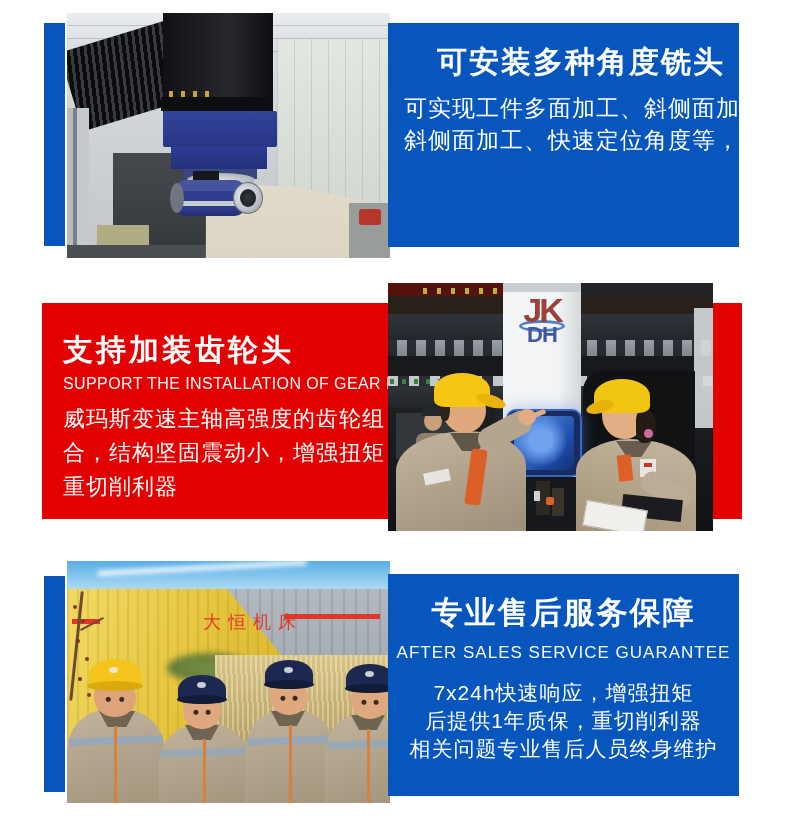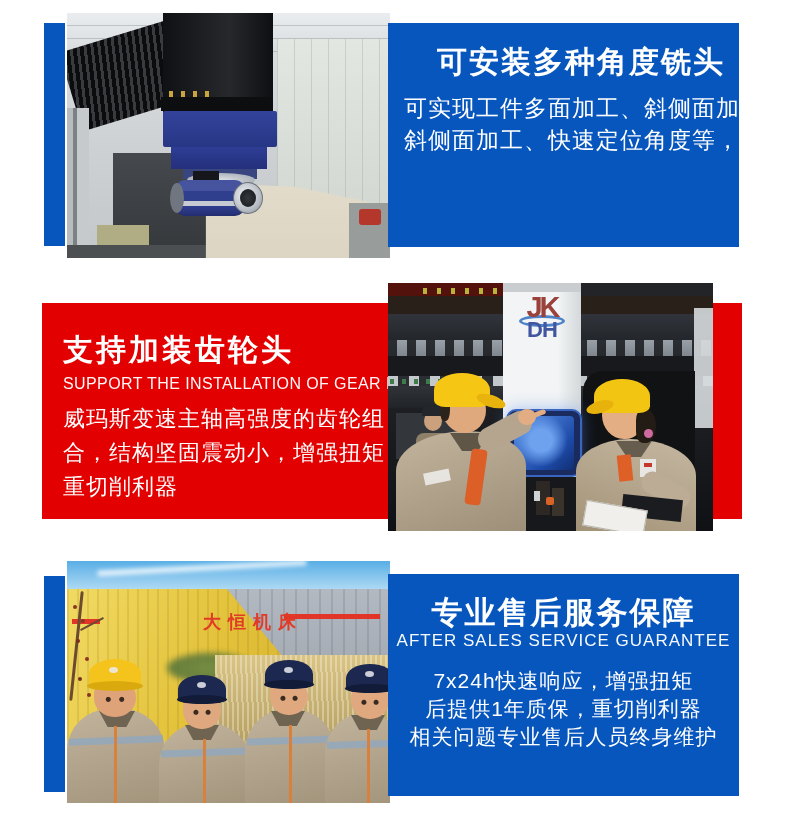--- a/index.html
+++ b/index.html
@@ -20,21 +20,21 @@
   .box1 .sub{font-size:17px;margin-top:9px;letter-spacing:.5px}
   .box1 .bodyl{font-size:23px;line-height:32px;margin-top:13px;letter-spacing:1px}
 
   .box2{left:42px;top:303px;width:700px;height:216px;background:var(--red);padding:30px 0 0 21px;text-align:left}
   .box2 h2{font-size:30px;letter-spacing:3px}
   .box2 .sub{font-size:16px;margin-top:8px;letter-spacing:.4px}
   .box2 .bodyl{font-size:22px;line-height:34px;margin-top:9px;letter-spacing:1px}
 
   .box3{left:388px;top:574px;width:351px;height:222px;background:var(--blue);text-align:center;padding-top:22px}
   .box3 h2{font-size:31px;letter-spacing:2px}
-  .box3 .sub{font-size:17px;margin-top:0;letter-spacing:1px}
+  .box3 .sub{font-size:17px;margin-top:12px;letter-spacing:1px}
   .box3 .bodyl{font-size:21px;line-height:28px;margin-top:16px;letter-spacing:1px}
 
   .bar1{left:44px;top:23px;height:223px}
   .bar3{left:44px;top:576px;height:216px}
 
   
   .p1{left:67px;top:13px;width:323px;height:245px;background:linear-gradient(180deg,#dfe2e4,#cdd1d4 55%,#c3c7ca)}
   .p1-ceil{left:0;top:0;width:323px;height:40px;background:repeating-linear-gradient(180deg,rgba(120,125,130,0) 0 12px,rgba(120,125,130,.35) 12px 13px),linear-gradient(#eaedef,#d9dcdf)}
   .p1-wall{left:210px;top:26px;width:113px;height:168px;background:repeating-linear-gradient(90deg,rgba(150,165,150,.35) 0 1px,transparent 1px 17px),linear-gradient(#e2e7e1,#d3d9d2)}
   .p1-bel{left:-8px;top:40px;width:186px;height:82px;transform:rotate(-17deg);transform-origin:left top;background:repeating-linear-gradient(100deg,#0b0c0d 0 4px,#393b3f 4px 7px);border-radius:3px}
@@ -74,21 +74,21 @@
   .p2-low{left:0;top:125px;width:325px;height:123px;background:linear-gradient(#1d1f22,#101114)}
   .p2-edge{left:306px;top:25px;width:19px;height:120px;background:#d6dadd;opacity:.9}
   .p2-colR{left:195px;top:88px;width:112px;height:160px;background:#101214;border-top-left-radius:20px}
   .p2-panl{left:8px;top:130px;width:70px;height:46px;background:#33373c}
   .p2-bwB{left:28px;top:150px;width:34px;height:70px;background:#8e8069;border-radius:8px 8px 0 0}
   .p2-bwH{left:36px;top:128px;width:18px;height:20px;background:#caa17c;border-radius:50%}
   .p2-bwC{left:34px;top:122px;width:22px;height:11px;background:#23262b;border-radius:50% 50% 0 0}
   .p2-col{left:115px;top:0;width:78px;height:198px;background:linear-gradient(90deg,#f2f4f5 0 70%,#d4d8da)}
   .p2-colt{left:115px;top:0;width:78px;height:9px;background:#c9cdd0}
   .p2-logo{left:119px;top:10px;width:70px;text-align:center;line-height:1}
-  .p2-logo .jk{font-size:29px;font-weight:800;color:#99413a;letter-spacing:-3px;display:block}
+  .p2-logo .jk{font-size:34px;font-weight:800;color:#99413a;letter-spacing:-3px;display:block}
   .p2-swoosh{width:46px;height:12px;border:3px solid #4d82c8;border-radius:50%;margin:-7px auto 0}
   .p2-logo .dh{font-size:22px;font-weight:800;color:#42559f;letter-spacing:-1px;display:block;margin-top:-8px}
   .p2-scrF{left:118px;top:126px;width:76px;height:68px;border-radius:10px;background:#1a2b60;border:2px solid #3a65c0;box-shadow:0 0 16px rgba(70,130,235,.45)}
   .p2-scr{left:126px;top:133px;width:60px;height:54px;border-radius:4px;background:radial-gradient(circle at 45% 45%,#6ea2ef 0 25%,transparent 60%),linear-gradient(135deg,#5b94ea,#1d4aa8 70%,#122f73)}
   .p2-dark2{left:115px;top:194px;width:80px;height:54px;background:#17181b}
   .p2-f1{left:148px;top:198px;width:14px;height:34px;background:#2d2824}
   .p2-f2{left:164px;top:205px;width:12px;height:28px;background:#3a332c}
   .p2-fo{left:158px;top:214px;width:8px;height:8px;background:#d96327;border-radius:2px}
   .p2-fw{left:146px;top:208px;width:6px;height:10px;background:#cfd2d4}
   .p2-aB{left:8px;top:148px;width:130px;height:100px;border-radius:55% 45% 0 0/40% 35% 0 0;background:linear-gradient(160deg,#c3b49e,#9e8f79)}
@@ -117,21 +117,21 @@
   .p2-bClip{left:196px;top:222px;width:62px;height:26px;background:#f0efec;border:1px solid #b9b6ae;transform:rotate(10deg)}
 
   
   .p3{left:67px;top:561px;width:323px;height:242px;background:#cbb778}
   .p3-sky{left:0;top:0;width:323px;height:34px;background:linear-gradient(#59aee6,#bfe2f6)}
   .p3-cloud{left:30px;top:4px;width:210px;height:6px;background:rgba(255,255,255,.75);border-radius:4px;transform:rotate(-3deg);filter:blur(2px)}
   .p3-yw{left:0;top:0;width:323px;height:242px;background:repeating-linear-gradient(90deg,rgba(140,110,20,.16) 0 2px,transparent 2px 10px),linear-gradient(115deg,#f2dc66,#e3c139 45%,#c9a52b);clip-path:polygon(0 28px,162px 28px,323px 223px,323px 242px,0 242px)}
   .p3-gw{left:0;top:0;width:323px;height:242px;background:repeating-linear-gradient(90deg,rgba(60,65,75,.15) 0 2px,transparent 2px 12px),linear-gradient(180deg,#b7bec6,#8b929b);clip-path:polygon(160px 28px,323px 28px,323px 225px)}
   .p3-rs{left:217px;top:53px;width:96px;height:5px;background:#e03527}
   .p3-rd{left:5px;top:58px;width:28px;height:5px;background:#e03527}
-  .p3-sign{left:136px;top:49px;font-size:18px;font-weight:700;color:#e13a26;letter-spacing:7px;white-space:nowrap}
+  .p3-sign{left:136px;top:49px;font-size:18px;font-weight:400;color:#e13a26;letter-spacing:7px;white-space:nowrap}
   .p3-br1{left:8px;top:30px;width:3px;height:110px;background:#6b4a30;border-radius:2px;transform:rotate(6deg)}
   .p3-br2{left:12px;top:62px;width:26px;height:2px;background:#6b4a30;transform:rotate(-28deg)}
   .p3-bery{left:6px;top:44px;width:4px;height:4px;border-radius:50%;background:#8a3524;box-shadow:8px 14px 0 #8a3524,3px 34px 0 #7a2e1e,12px 52px 0 #8a3524,5px 72px 0 #7a2e1e,14px 88px 0 #8a3524}
   .p3-bush{left:100px;top:92px;width:86px;height:30px;border-radius:50%;background:radial-gradient(#6d8a47,#4f6b33);filter:blur(3px);opacity:.9}
   .p3-gr1{left:148px;top:94px;width:175px;height:148px;background:repeating-linear-gradient(88deg,rgba(255,250,230,.35) 0 2px,transparent 2px 5px),linear-gradient(180deg,#d9c486,#b59f62 60%,#9c8850)}
   .p3-gr2{left:0;top:180px;width:323px;height:62px;background:repeating-linear-gradient(92deg,rgba(255,250,230,.25) 0 2px,transparent 2px 6px),linear-gradient(#c7b275,#a6925c)}
   .p3 .torso{border-radius:42px 42px 0 0;background:linear-gradient(165deg,#c2b39d,#a3947c)}
   .p3 .collar{background:#6f6351;clip-path:polygon(0 0,100% 0,76% 100%,24% 100%)}
   .p3 .stripe{height:7px;background:#93a7ba;transform:rotate(-2deg);opacity:.9}
   .p3 .zip{width:3px;background:#d8813f}

